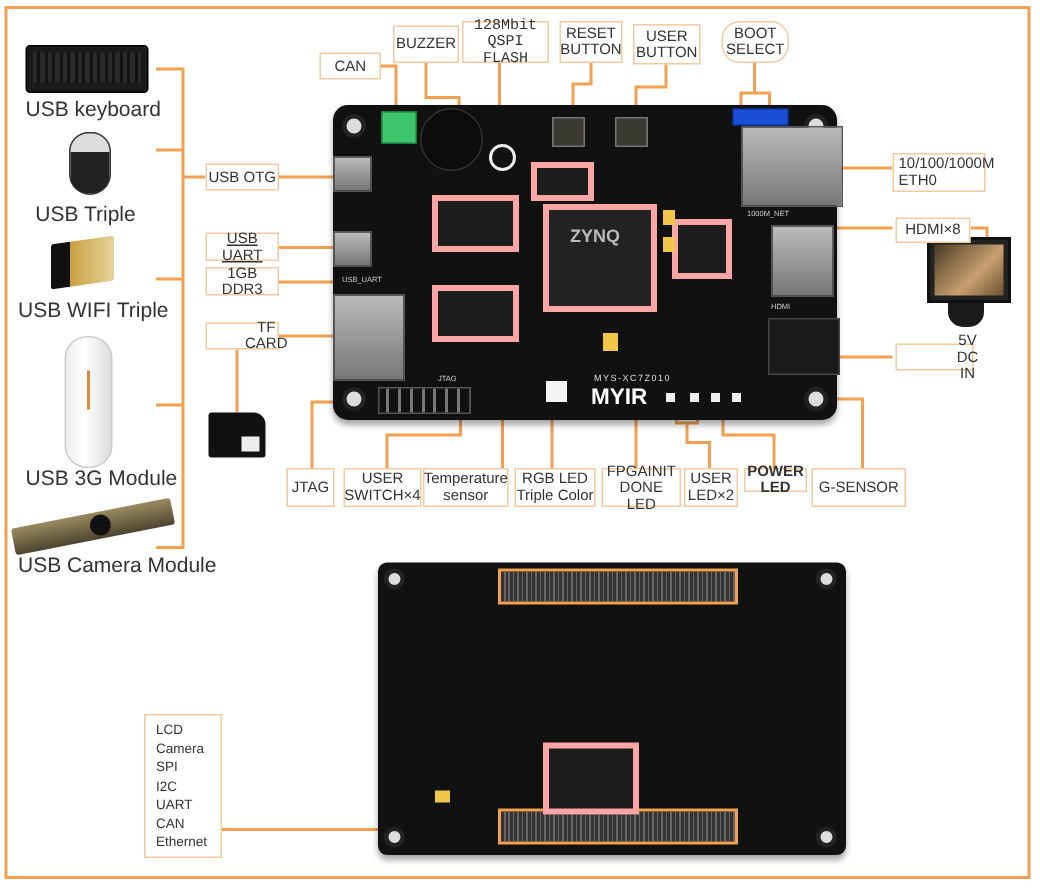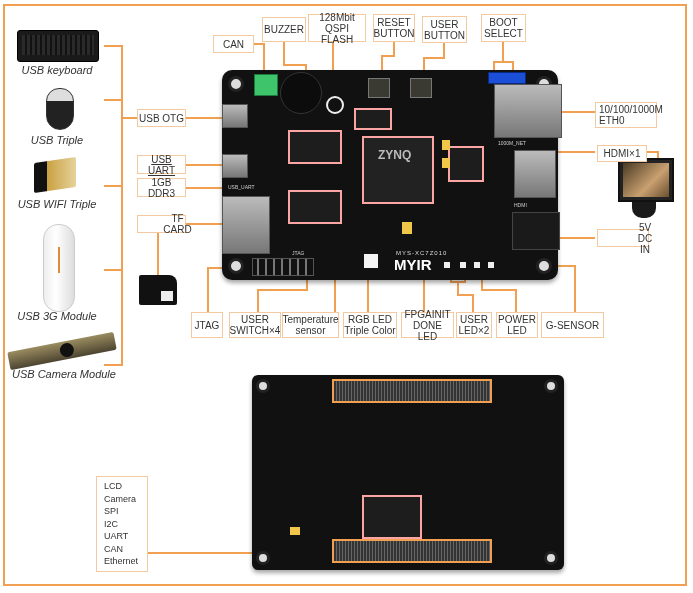--- a/index.html
+++ b/index.html
@@ -1,23 +1,23 @@
 <!DOCTYPE html>
 <html><head>
 <meta charset="utf-8">
 <style>
   html,body{margin:0;padding:0;background:#fff;}
   #root{position:relative;width:693px;height:593px;overflow:hidden;background:#fff;font-family:"Liberation Sans",sans-serif;}
   .frame{position:absolute;left:3px;top:4px;width:684px;height:582px;border:2px solid #f0a050;box-sizing:border-box;}
   .lbl{position:absolute;background:#fff;border:1px solid #f3c9a0;color:#333;font-size:10px;line-height:11px;text-align:center;box-sizing:border-box;display:flex;align-items:center;justify-content:center;white-space:pre-line;}
-  .cap{position:absolute;font-size:11px;color:#333;text-align:center;white-space:nowrap;font-style:italic;}
+  .cap{position:absolute;font-size:14px;color:#333;text-align:center;white-space:nowrap;}
   svg.lines{position:absolute;left:0;top:0;}
   .board{position:absolute;background:#111;border-radius:10px;box-shadow:0 3px 4px rgba(0,0,0,.35);}
   .hole{position:absolute;width:16px;height:16px;border-radius:50%;background:#ddd;border:3px solid #222;box-sizing:border-box;}
-  .chip{position:absolute;background:#1d1d1d;border:2px solid #fca5a5;}
+  .chip{position:absolute;background:#1d1d1d;border:4px solid #fca5a5;}
   .ic-grey{position:absolute;background:linear-gradient(#bbb,#777);border:1px solid #555;}
   .ifacelist{position:absolute;left:96px;top:476px;width:52px;height:96px;border:1px solid #f3c9a0;background:#fff;font-size:9px;color:#333;padding:3px 0 0 7px;box-sizing:border-box;line-height:12.5px;}
   .ifacelist div{white-space:nowrap;}
   .dev{position:absolute;}
 </style>
 </head>
 <body>
 
 <div id="root">
   <div class="frame"></div>
@@ -145,51 +145,51 @@
     <div style="position:absolute;left:180px;top:152px;width:10px;height:12px;background:#f1c74a;"></div>
   </div>
 
   <div class="dev" style="left:618px;top:158px;width:52px;height:40px;background:#222;border:2px solid #111;">
     <div style="position:absolute;left:3px;top:3px;right:3px;bottom:3px;background:linear-gradient(135deg,#4a3a24,#c9a070 60%,#6a5030);"></div>
   </div>
   <div class="dev" style="left:632px;top:202px;width:24px;height:16px;background:#1a1a1a;border-radius:0 0 10px 10px;"></div>
 
   <div class="lbl" style="left:213px;top:35px;width:41px;height:18px;">CAN</div>
   <div class="lbl" style="left:262px;top:17px;width:44px;height:25px;">BUZZER</div>
-  <div class="lbl" style="left:308px;top:14px;width:58px;height:28px;">128Mbit QSPI
+  <div class="lbl" style="left:308px;top:14px;width:58px;height:28px;font-family:Liberation Mono, monospace;">128Mbit QSPI
 FLASH</div>
   <div class="lbl" style="left:373px;top:14px;width:42px;height:28px;">RESET
 BUTTON</div>
   <div class="lbl" style="left:422px;top:16px;width:45px;height:27px;">USER
 BUTTON</div>
-  <div class="lbl" style="left:481px;top:14px;width:45px;height:28px;">BOOT
+  <div class="lbl" style="left:481px;top:14px;width:45px;height:28px;border-radius:12px;">BOOT
 SELECT</div>
 
   <div class="lbl" style="left:137px;top:109px;width:49px;height:18px;">USB OTG</div>
   <div class="lbl" style="left:137px;top:155px;width:49px;height:19px;text-decoration:underline;">USB UART</div>
   <div class="lbl" style="left:137px;top:178px;width:49px;height:19px;text-align:center;">1GB DDR3</div>
   <div class="lbl" style="left:137px;top:215px;width:49px;height:18px;padding-left:32px;">TF CARD</div>
 
   <div class="lbl" style="left:595px;top:102px;width:62px;height:26px;text-align:left;justify-content:flex-start;padding-left:3px;">10/100/1000M
 ETH0</div>
-  <div class="lbl" style="left:597px;top:145px;width:50px;height:17px;">HDMI×1</div>
+  <div class="lbl" style="left:597px;top:145px;width:50px;height:17px;">HDMI×8</div>
   <div class="lbl" style="left:597px;top:229px;width:52px;height:18px;padding-left:44px;">5V DC IN</div>
 
   <div class="lbl" style="left:191px;top:312px;width:32px;height:26px;">JTAG</div>
   <div class="lbl" style="left:229px;top:312px;width:52px;height:26px;">USER
 SWITCH×4</div>
   <div class="lbl" style="left:282px;top:312px;width:57px;height:26px;">Temperature
 sensor</div>
   <div class="lbl" style="left:343px;top:312px;width:54px;height:26px;">RGB LED
 Triple Color</div>
   <div class="lbl" style="left:401px;top:312px;width:53px;height:26px;">FPGAINIT
 DONE LED</div>
   <div class="lbl" style="left:456px;top:312px;width:36px;height:26px;">USER
 LED×2</div>
-  <div class="lbl" style="left:496px;top:312px;width:42px;height:26px;">POWER
+  <div class="lbl" style="left:496px;top:312px;width:42px;height:16px;font-weight:bold;">POWER
 LED</div>
   <div class="lbl" style="left:541px;top:312px;width:63px;height:26px;">G-SENSOR</div>
 
   <div class="board" style="left:252px;top:375px;width:312px;height:195px;border-radius:6px;">
     <div class="hole" style="left:4px;top:4px;width:14px;height:14px;"></div>
     <div class="hole" style="left:292px;top:4px;width:14px;height:14px;"></div>
     <div class="hole" style="left:4px;top:176px;width:14px;height:14px;"></div>
     <div class="hole" style="left:292px;top:176px;width:14px;height:14px;"></div>
     <div style="position:absolute;left:80px;top:4px;width:160px;height:24px;border:2px solid #f0a050;box-sizing:border-box;background:repeating-linear-gradient(90deg,#333 0 2px,#666 2px 3px);"></div>
     <div style="position:absolute;left:80px;top:164px;width:160px;height:24px;border:2px solid #f0a050;box-sizing:border-box;background:repeating-linear-gradient(90deg,#333 0 2px,#666 2px 3px);"></div>

